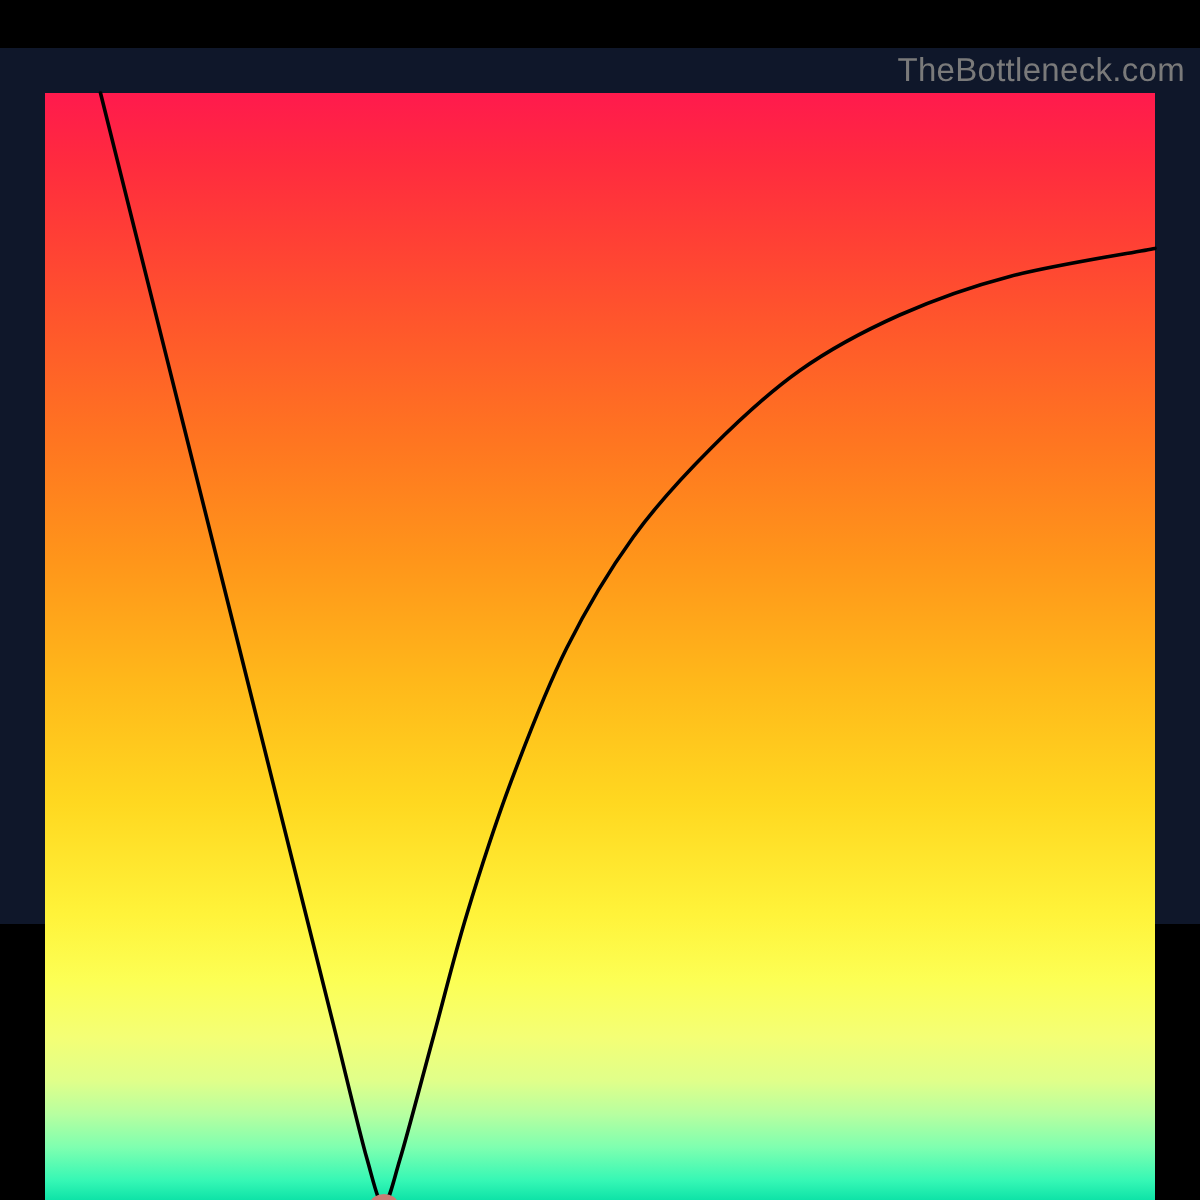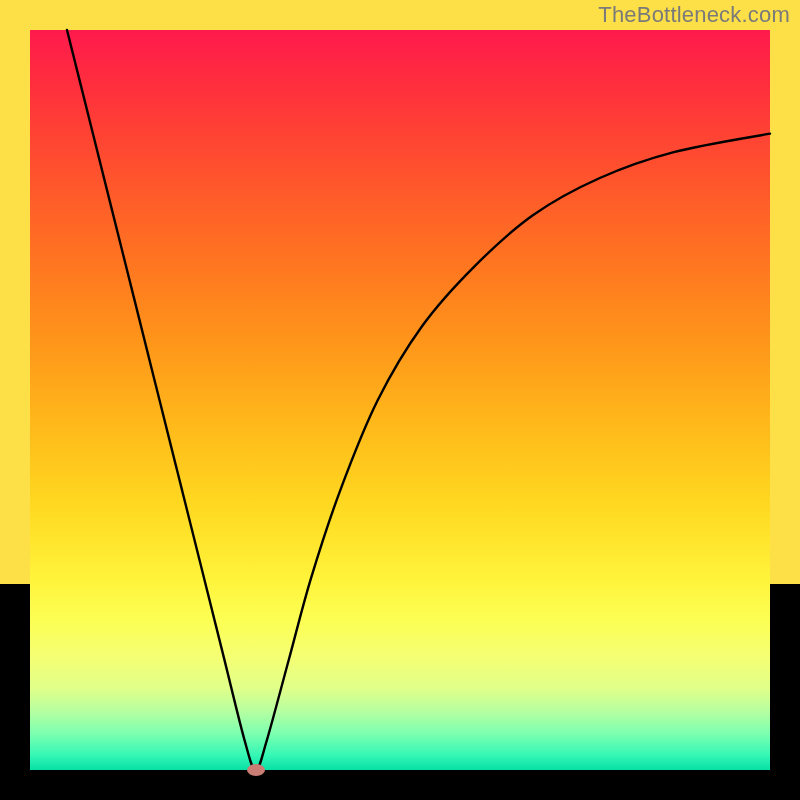--- a/index.html
+++ b/index.html
@@ -8,21 +8,22 @@
     width: 800px;
     height: 800px;
     background: #000;
     font-family: Arial, Helvetica, sans-serif;
     overflow: hidden;
   }
   .frame {
     position: relative;
     width: 800px;
     height: 584px;
-    background: #fde047;
+    background: #0f172a;
+    margin-top: 32px;
   }
   .watermark {
     position: absolute;
     top: 2px;
     right: 10px;
     color: #7a7a7a;
     font-size: 22px;
     font-weight: 500;
     letter-spacing: 0.2px;
     user-select: none;

